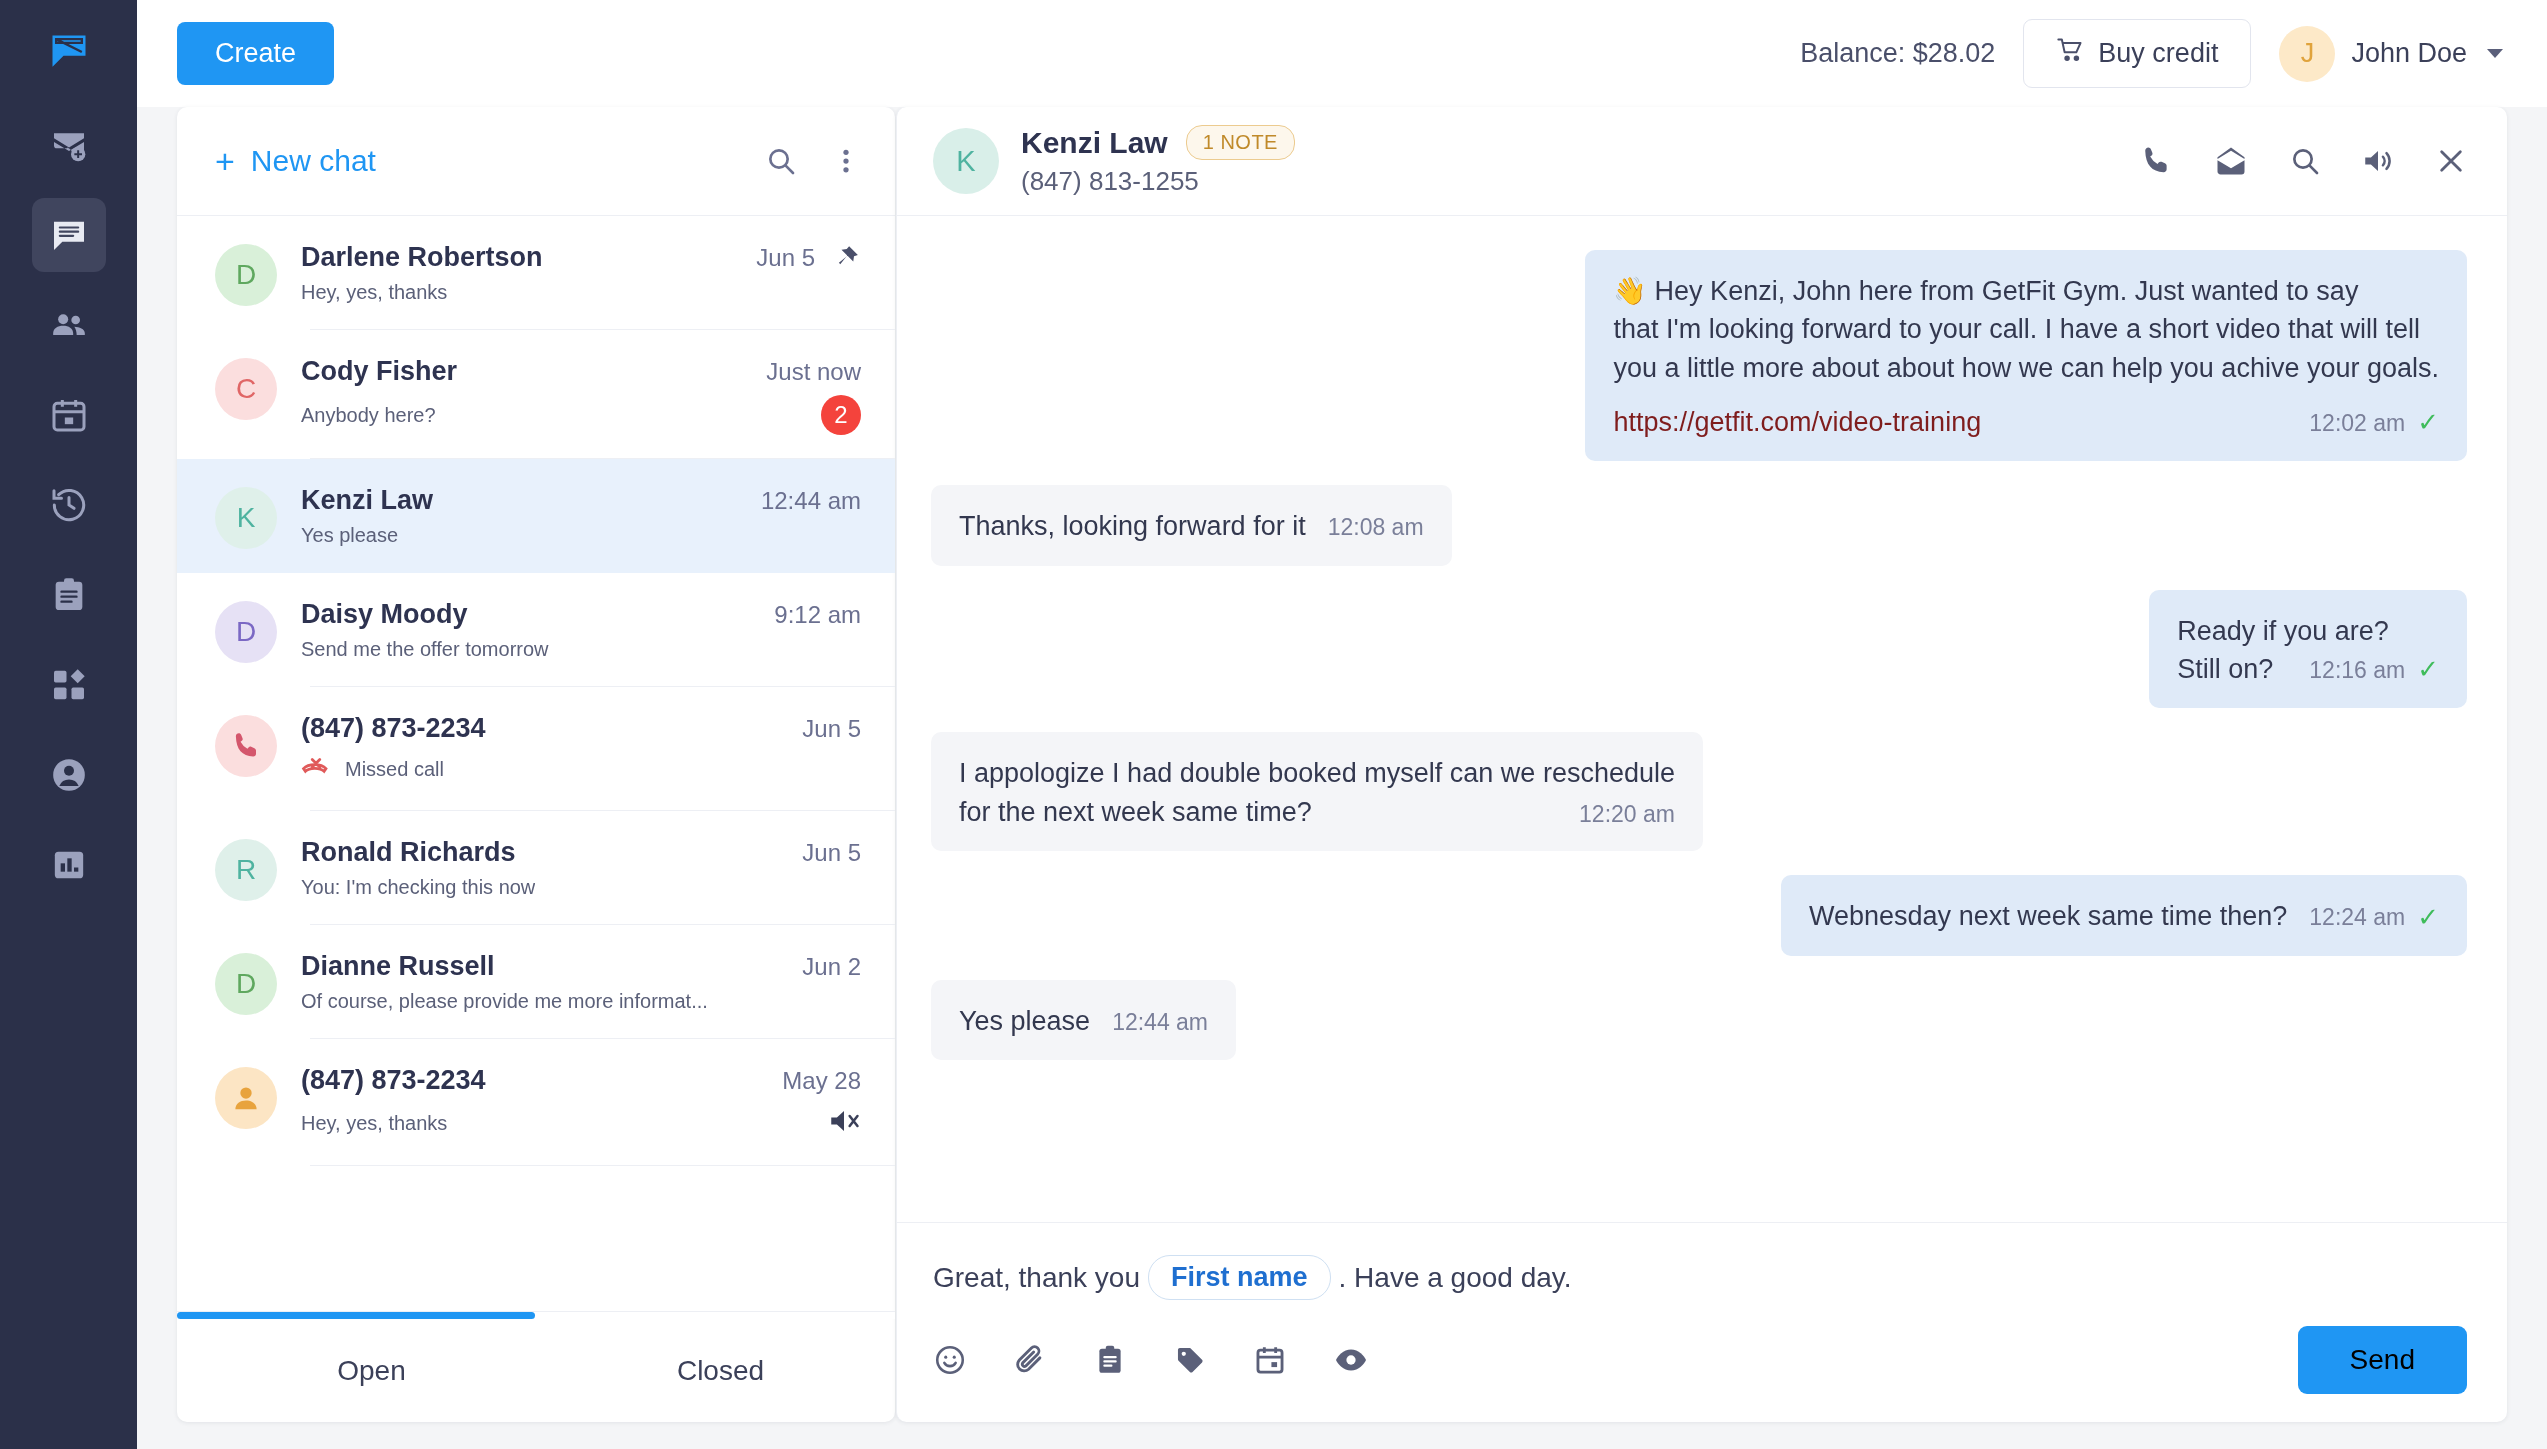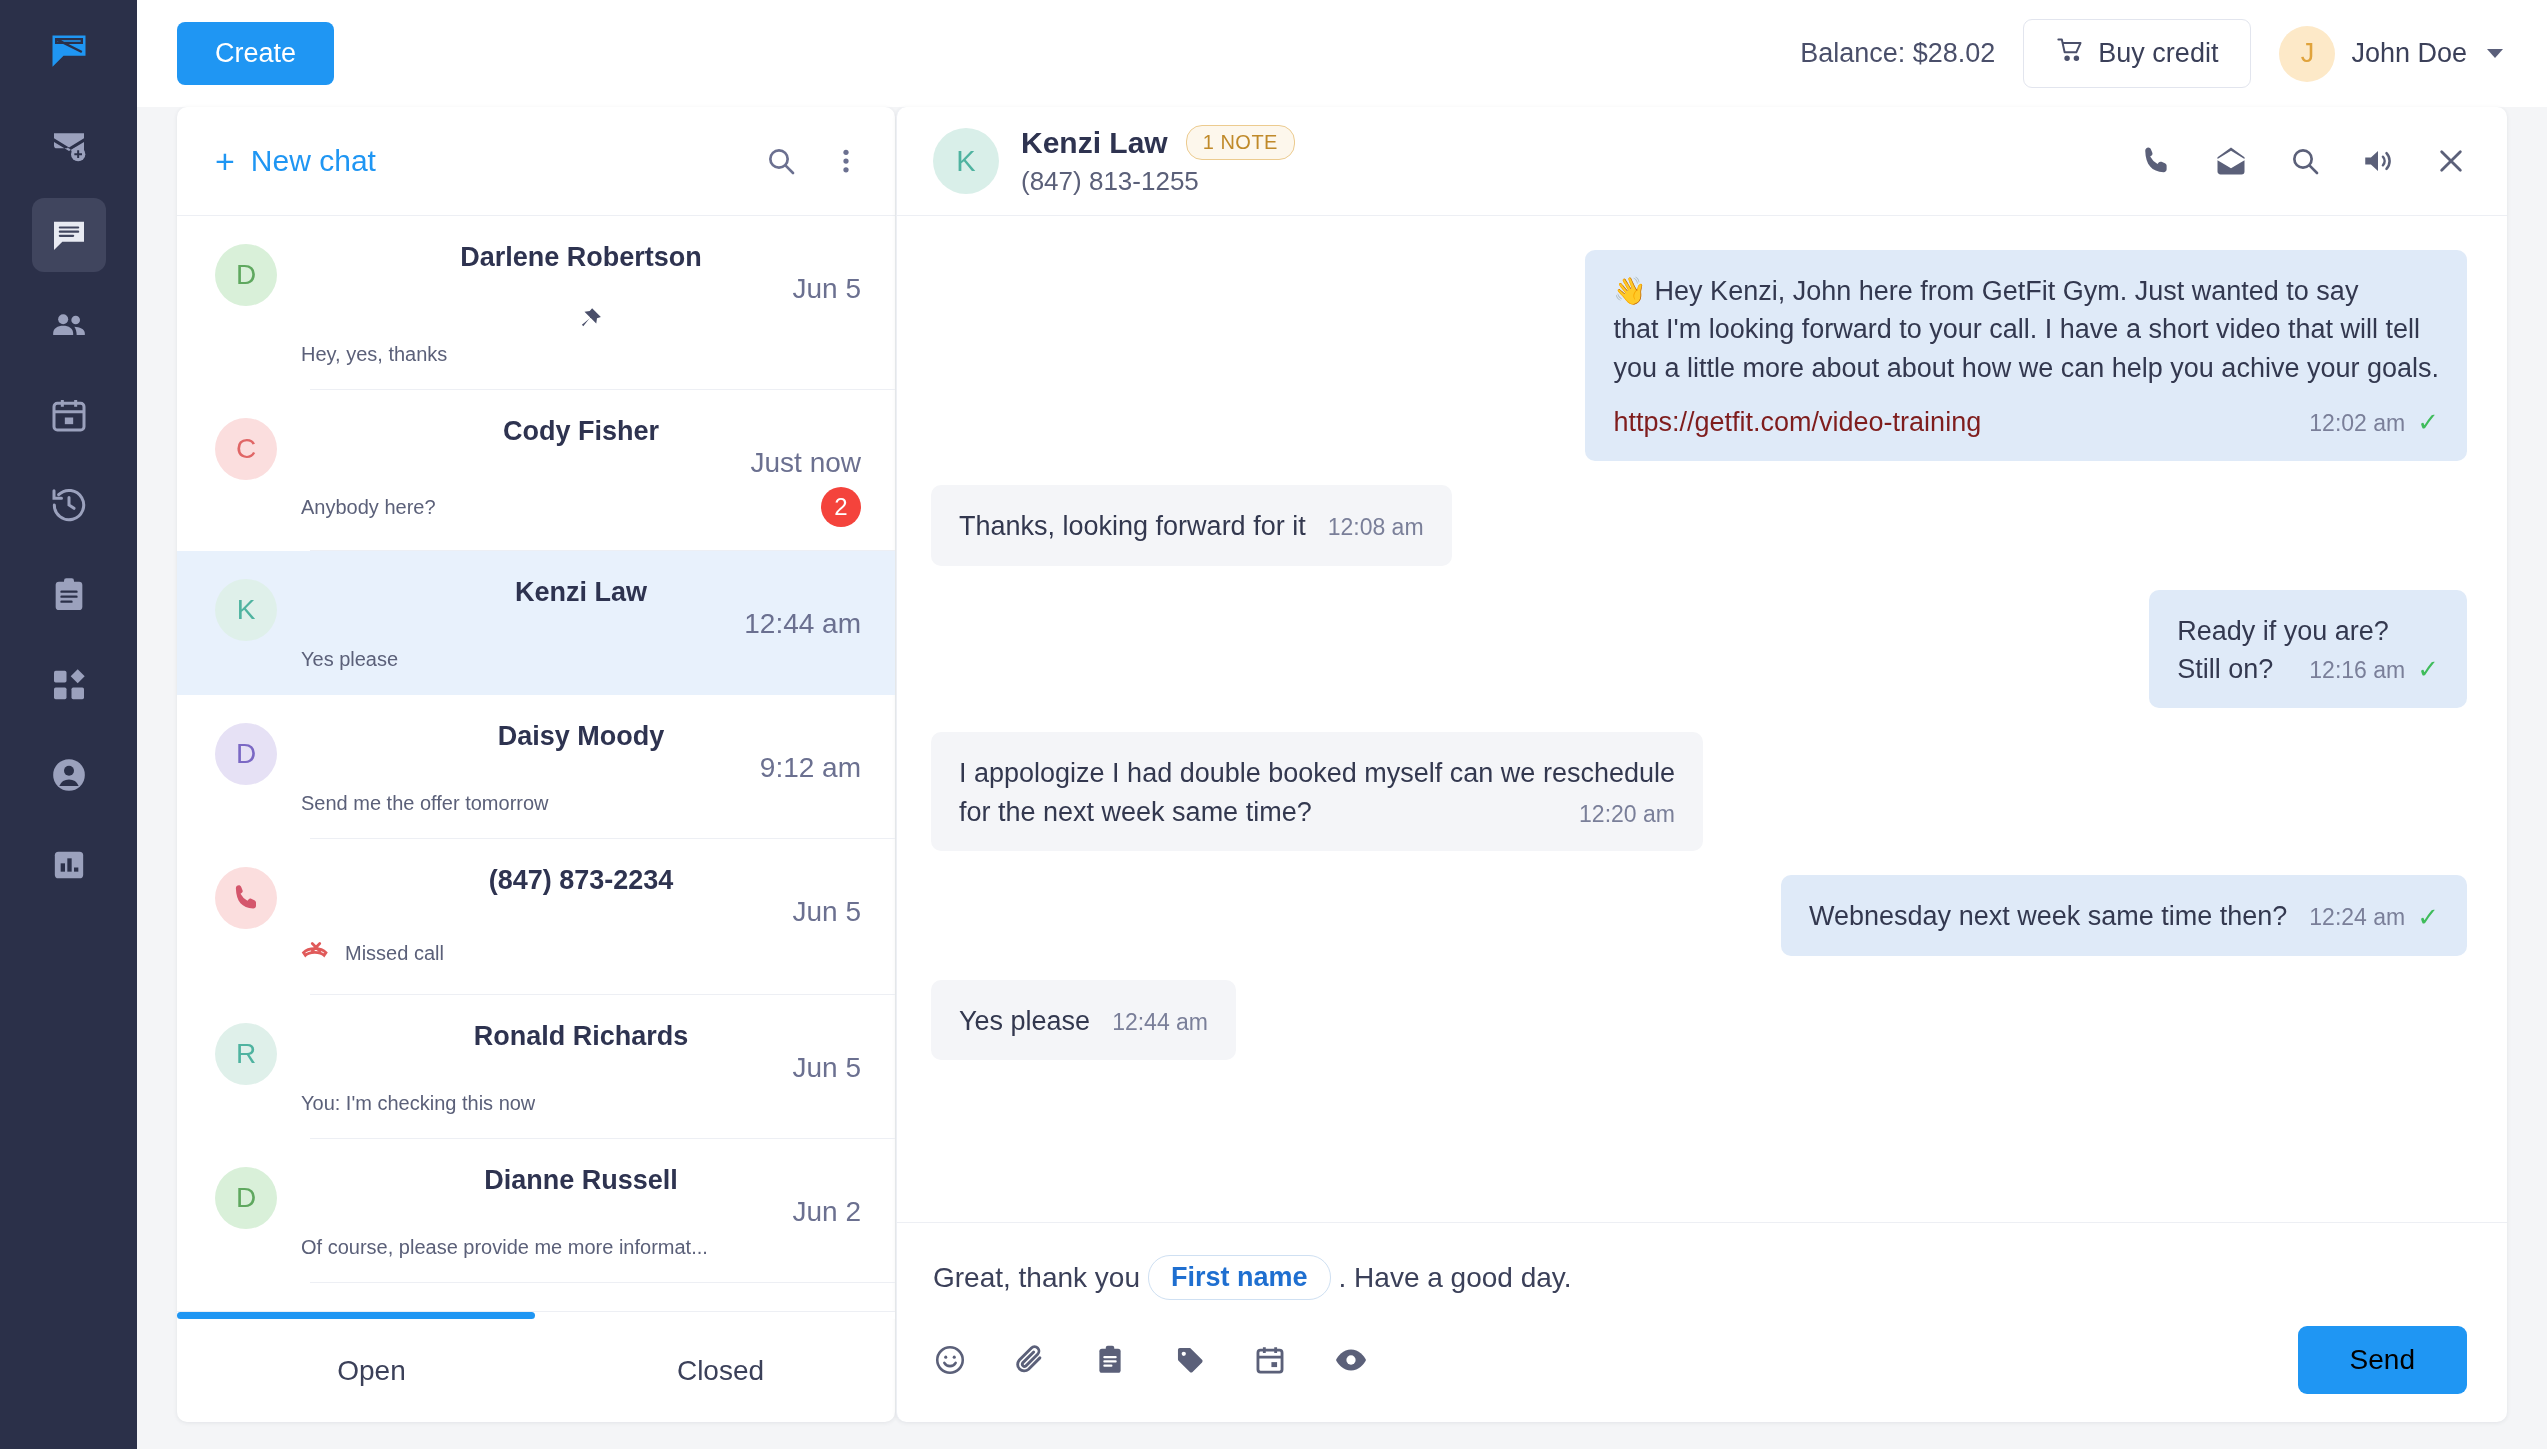--- a/index.html
+++ b/index.html
@@ -82,23 +82,23 @@
   .cl-item.selected { background: #e8f1fc; }
   .cl-item .sep {
     position: absolute; left: 133px; right: 0; bottom: 0; height: 1px; background: #edeff4;
   }
   .cl-avatar {
     width: 62px; height: 62px; border-radius: 50%; flex: 0 0 62px;
     display: flex; align-items: center; justify-content: center;
     font-size: 28px; margin-top: 2px;
   }
   .cl-body { flex: 1; min-width: 0; }
-  .cl-row1 { display: flex; align-items: center; flex-direction: column; }
+  .cl-row1 { display: flex; align-items: center; }
   .cl-name { font-size: 27px; color: #2e3350; font-weight: bold; white-space: nowrap; }
-  .cl-time { margin-left: auto; font-size: 28px; color: #6b7090; white-space: nowrap; padding-left: 16px;}
+  .cl-time { margin-left: auto; font-size: 24px; color: #6b7090; white-space: nowrap; padding-left: 16px;}
   .cl-row2 { display: flex; align-items: center; margin-top: 8px; }
   .cl-msg {
     font-size: 20px; color: #5b6079; white-space: nowrap; overflow: hidden;
     text-overflow: ellipsis; max-width: 527px;
   }
   .cl-msg.missed { color: #5b6079; display:flex; align-items:center; gap: 14px;}
   .cl-right2 { margin-left: auto; display:flex; align-items:center; padding-left: 14px;}
   .badge {
     background: #f4433c; color: #fff; border-radius: 50%;
     min-width: 40px; height: 40px; font-size: 24px;

